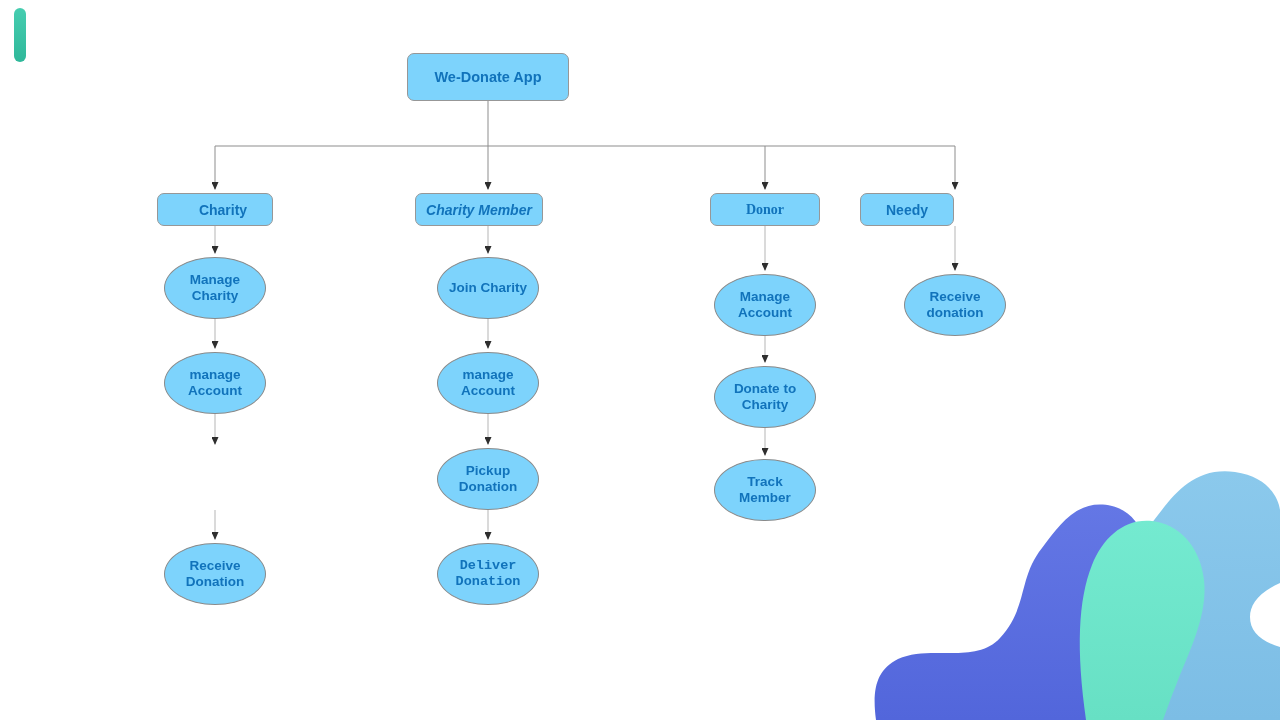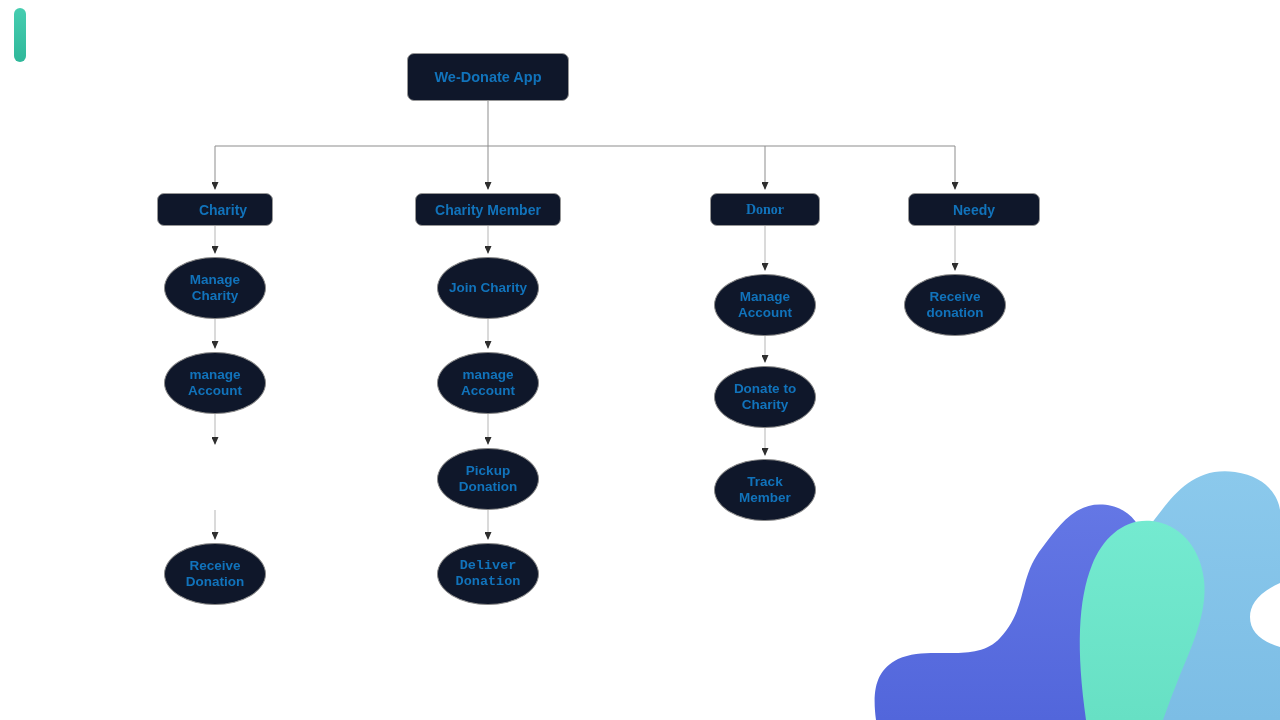--- a/index.html
+++ b/index.html
@@ -8,21 +8,21 @@
     font-family:"Liberation Sans","DejaVu Sans",sans-serif;
     position:relative;
   }
   .stage{position:absolute;inset:0;}
   svg.layer{position:absolute;left:0;top:0;pointer-events:none;}
   .accent-bar{
     position:absolute;left:14px;top:8px;width:12px;height:54px;
     border-radius:6px;background:linear-gradient(180deg,#46cdb0,#2fb89a);
   }
   .node{
-    position:absolute;background:#0f172a;box-sizing:border-box;
+    position:absolute;background:#7dd3fc;box-sizing:border-box;
     display:flex;align-items:center;justify-content:center;text-align:center;
     color:#1173bb;font-weight:bold;z-index:2;
   }
   .node-box{
     border:1px solid #979797;border-radius:7px;height:33px;font-size:14px;
   }
   .node-root{
     border:1px solid #979797;border-radius:7px;font-size:14.5px;
   }
   .node-ellipse{
@@ -96,23 +96,23 @@
     <line class="childline" x1="765" y1="226" x2="765" y2="270" marker-end="url(#arw)"></line>
     <line class="childline" x1="765" y1="336" x2="765" y2="362" marker-end="url(#arw)"></line>
     <line class="childline" x1="765" y1="428" x2="765" y2="455" marker-end="url(#arw)"></line>
 
     <line class="childline" x1="955" y1="226" x2="955" y2="270" marker-end="url(#arw)"></line>
   </svg>
 
   <div class="node node-root" style="left:407px;top:53px;width:162px;height:48px;">We-Donate App</div>
 
   <div class="node node-box" style="left:157px;top:193px;width:116px;padding-left:16px;">Charity</div>
-  <div class="node node-box" style="left:415px;top:193px;width:146px;">Charity Member</div>
+  <div class="node node-box" style="left:415px;top:193px;width:128px;font-style:italic;">Charity Member</div>
   <div class="node node-box" style="left:710px;top:193px;width:110px;font-family:Liberation Serif, serif;">Donor</div>
-  <div class="node node-box" style="left:908px;top:193px;width:132px;">Needy</div>
+  <div class="node node-box" style="left:860px;top:193px;width:94px;">Needy</div>
 
   <div class="node node-ellipse" style="left:164px;top:257px;">
     <span class="wrap">Manage Charity</span>
   </div>
   <div class="node node-ellipse" style="left:164px;top:352px;">
     <span class="wrap">manage Account</span>
   </div>
   <div class="node node-ellipse" style="left:164px;top:543px;">
     <span class="wrap">Receive Donation</span>
   </div>

